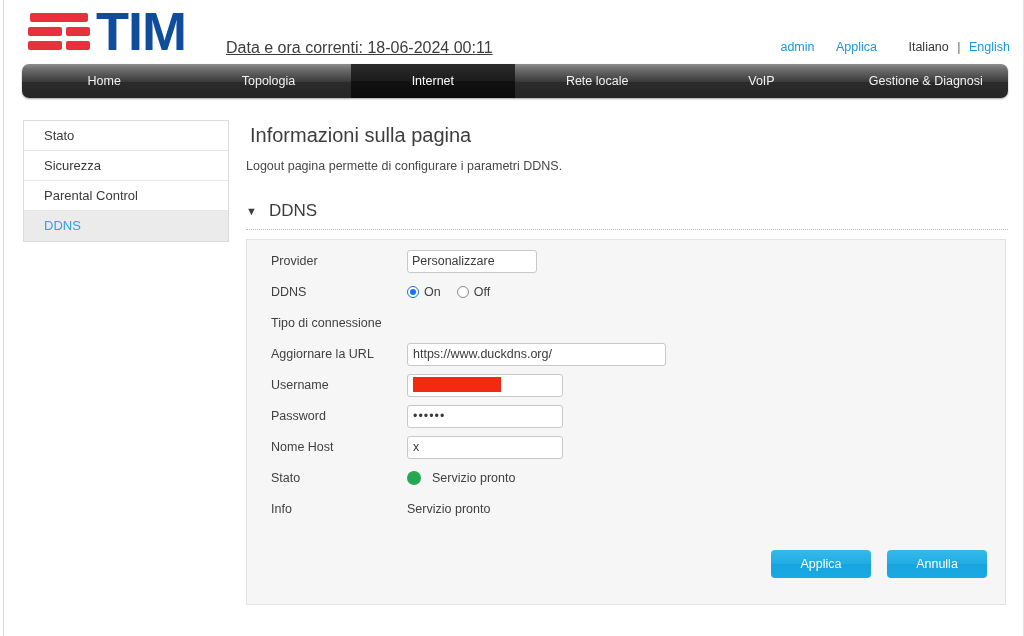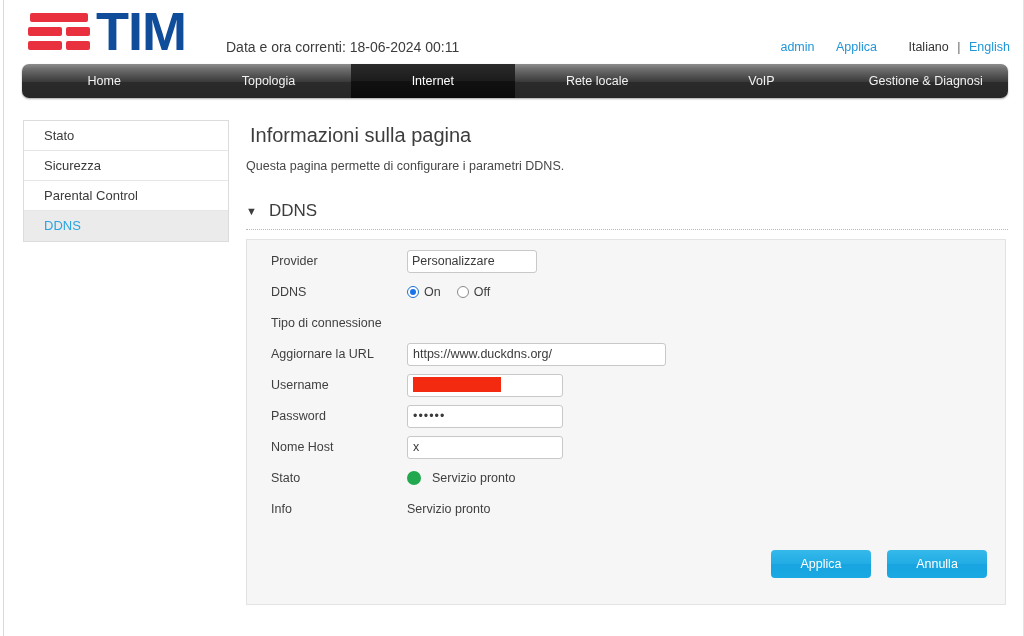--- a/index.html
+++ b/index.html
@@ -81,23 +81,24 @@
     font-size: 54px;
     font-weight: bold;
     letter-spacing: -1px;
     color: #0F4C9A;
     line-height: 58px;
   }
   .datetime {
     position: absolute;
     left: 222px;
     top: 39px;
-    font-size: 14px;
+    font-size: 16px;
     color: #3c3c3c;
     white-space: nowrap;
+    text-decoration: underline;
   }
   .header-links {
     position: absolute;
     right: 13px;
     top: 40px;
     font-size: 12.5px;
     white-space: nowrap;
   }
   .header-links a {
     color: #2196d8;
@@ -408,21 +409,21 @@
   <div class="sidebar">
     <div class="side-item">Stato</div>
     <div class="side-item">Sicurezza</div>
     <div class="side-item">Parental Control</div>
     <div class="side-item active">DDNS</div>
   </div>
 
   <div class="main">
 
     <h1 class="page-title">Informazioni sulla pagina</h1>
-    <div class="page-desc">Questa pagina permette di configurare i parametri DDNS.</div>
+    <div class="page-desc">Logout pagina permette di configurare i parametri DDNS.</div>
 
     <div class="section-head">
       <span class="caret">▼</span>
       <span>DDNS</span>
     </div>
     <div class="dotted-rule"></div>
 
     <div class="panel">
 
       <div class="form-rows">

